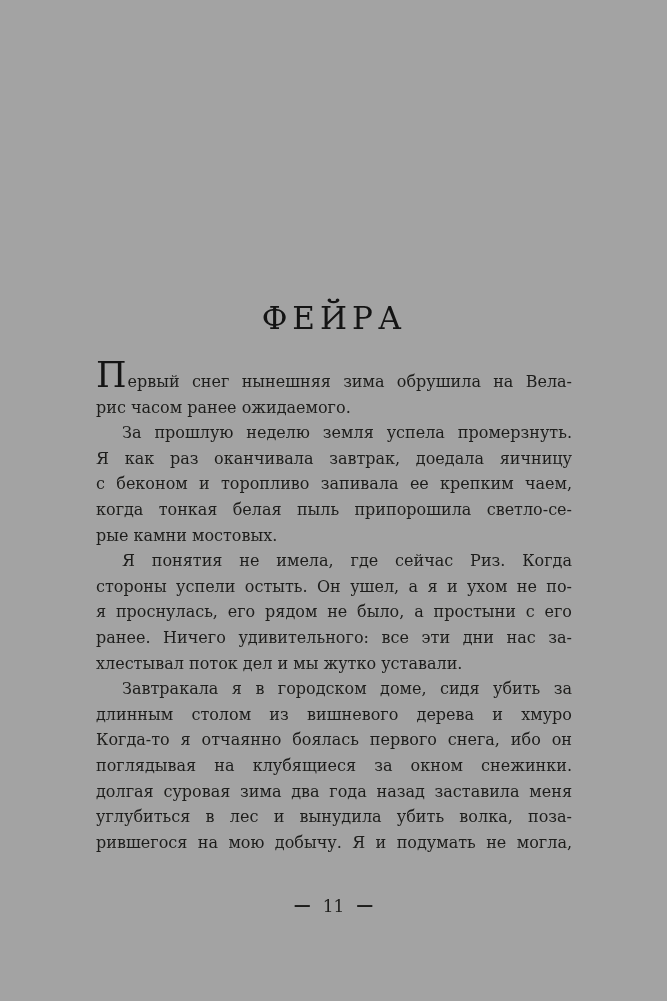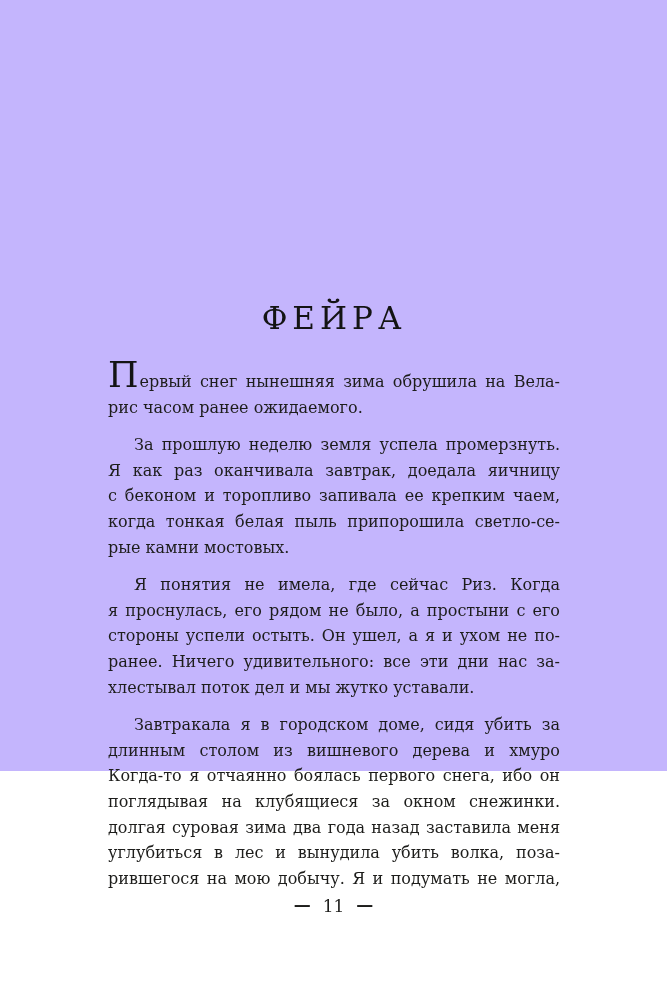--- a/index.html
+++ b/index.html
@@ -8,22 +8,22 @@
     background: #ffffff;
   }
   body {
     width: 667px;
     height: 1001px;
     overflow: hidden;
   }
   .page {
     position: relative;
     width: 667px;
-    height: 771px;
-    background: #c4b5fd;
+    height: 1001px;
+    background: #a3a3a3;
     font-family: "DejaVu Serif", "Liberation Serif", serif;
     color: #1d1d1b;
   }
   .content {
     position: absolute;
     left: 96px;
     top: 0;
     width: 476px;
     padding-top: 300px;
     box-sizing: content-box;
@@ -37,21 +37,21 @@
     font-weight: 400;
     letter-spacing: 5px;
     color: #141414;
   }
   .text-block {
     margin-top: 33px;
     font-size: 16px;
     line-height: 25.6px;
   }
   .para {
-    margin: 12px;
+    margin: 0;
     padding: 0;
   }
   .line {
     text-align: justify;
     text-align-last: justify;
     overflow: visible;
     white-space: normal;
   }
   .line.last {
     text-align-last: left;
@@ -96,22 +96,22 @@
         </div>
         <div class="para">
           <div class="line indent">За прошлую неделю земля успела промерзнуть.</div>
           <div class="line">Я как раз оканчивала завтрак, доедала яичницу</div>
           <div class="line">с беконом и торопливо запивала ее крепким чаем,</div>
           <div class="line">когда тонкая белая пыль припорошила светло-се-</div>
           <div class="line last">рые камни мостовых.</div>
         </div>
         <div class="para">
           <div class="line indent">Я понятия не имела, где сейчас Риз. Когда</div>
+          <div class="line">стороны успели остыть. Он ушел, а я и ухом не по-</div>
           <div class="line">я проснулась, его рядом не было, а простыни с его</div>
-          <div class="line">стороны успели остыть. Он ушел, а я и ухом не по-</div>
           <div class="line">ранее. Ничего удивительного: все эти дни нас за-</div>
           <div class="line last">хлестывал поток дел и мы жутко уставали.</div>
         </div>
         <div class="para">
           <div class="line indent">Завтракала я в городском доме, сидя убить за</div>
           <div class="line">длинным столом из вишневого дерева и хмуро</div>
           <div class="line">Когда-то я отчаянно боялась первого снега, ибо он</div>
           <div class="line">поглядывая на клубящиеся за окном снежинки.</div>
           <div class="line">долгая суровая зима два года назад заставила меня</div>
           <div class="line">углубиться в лес и вынудила убить волка, поза-</div>

